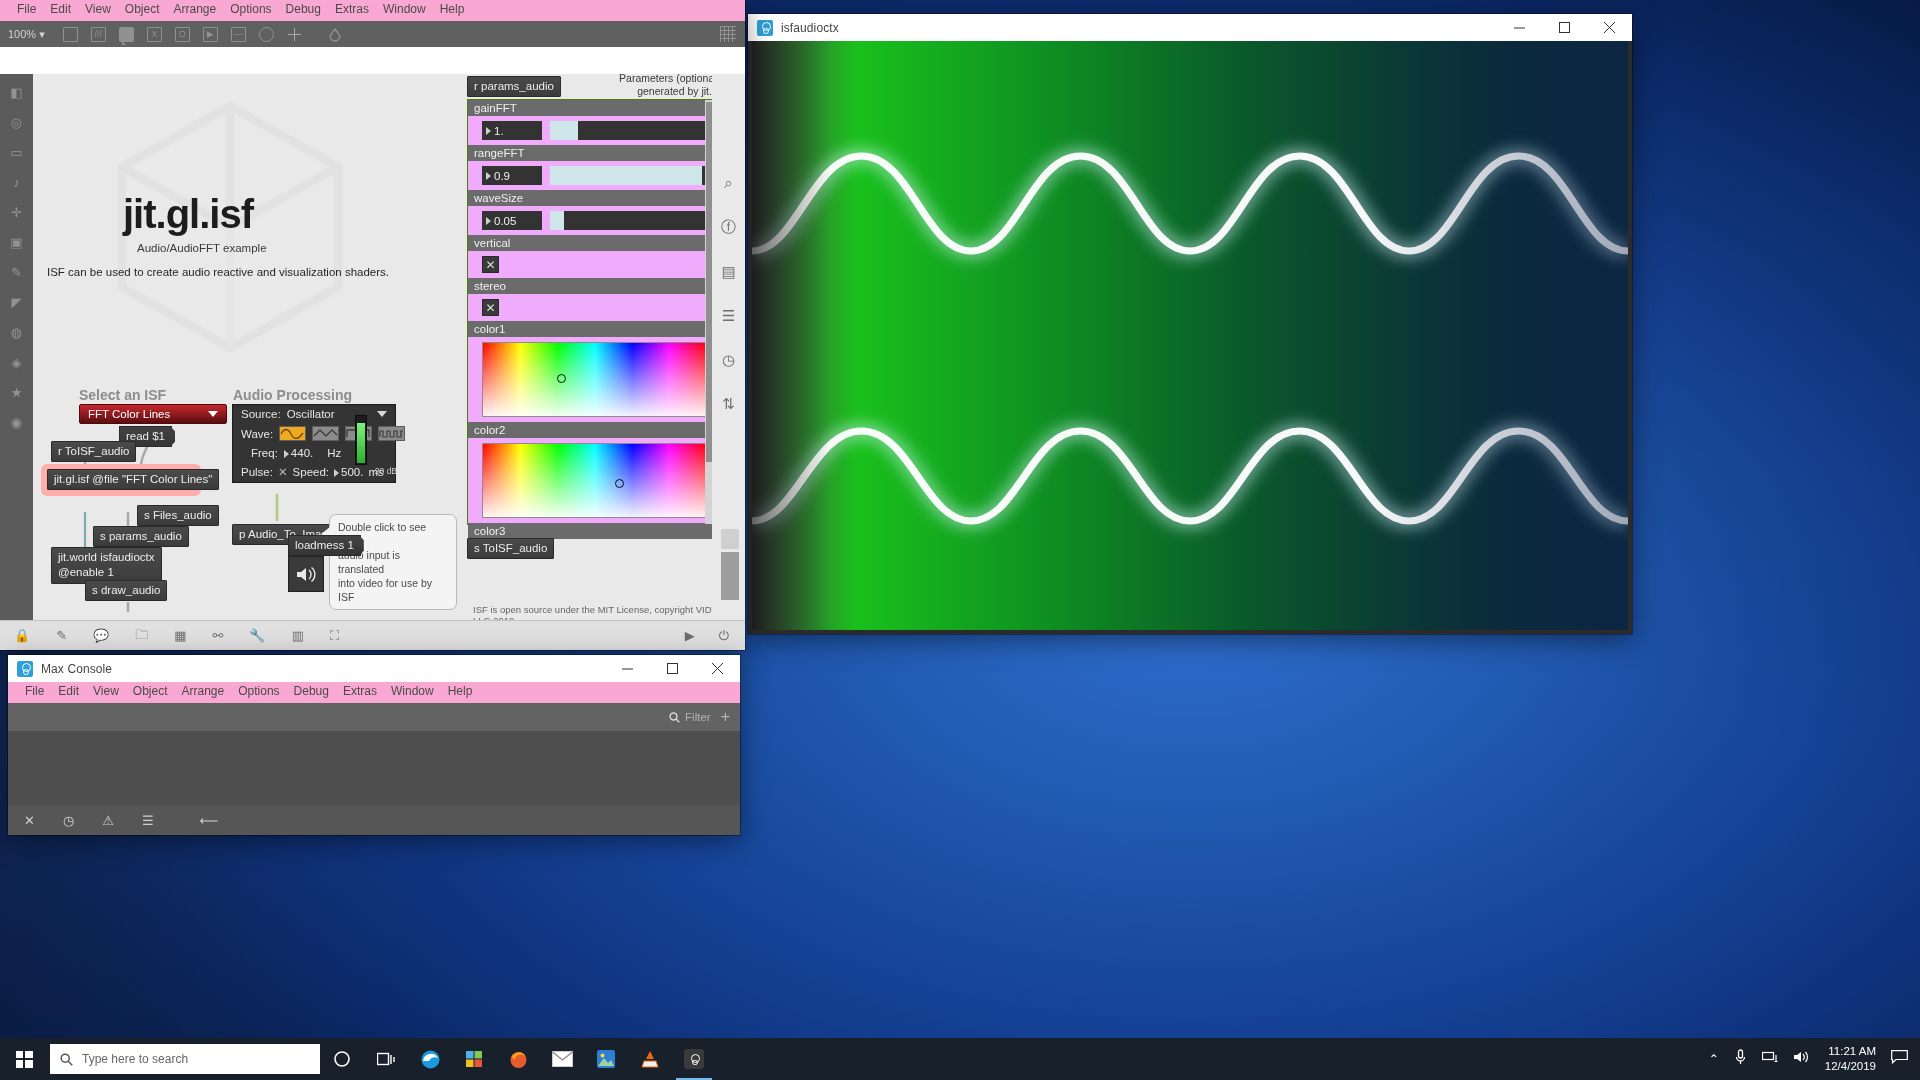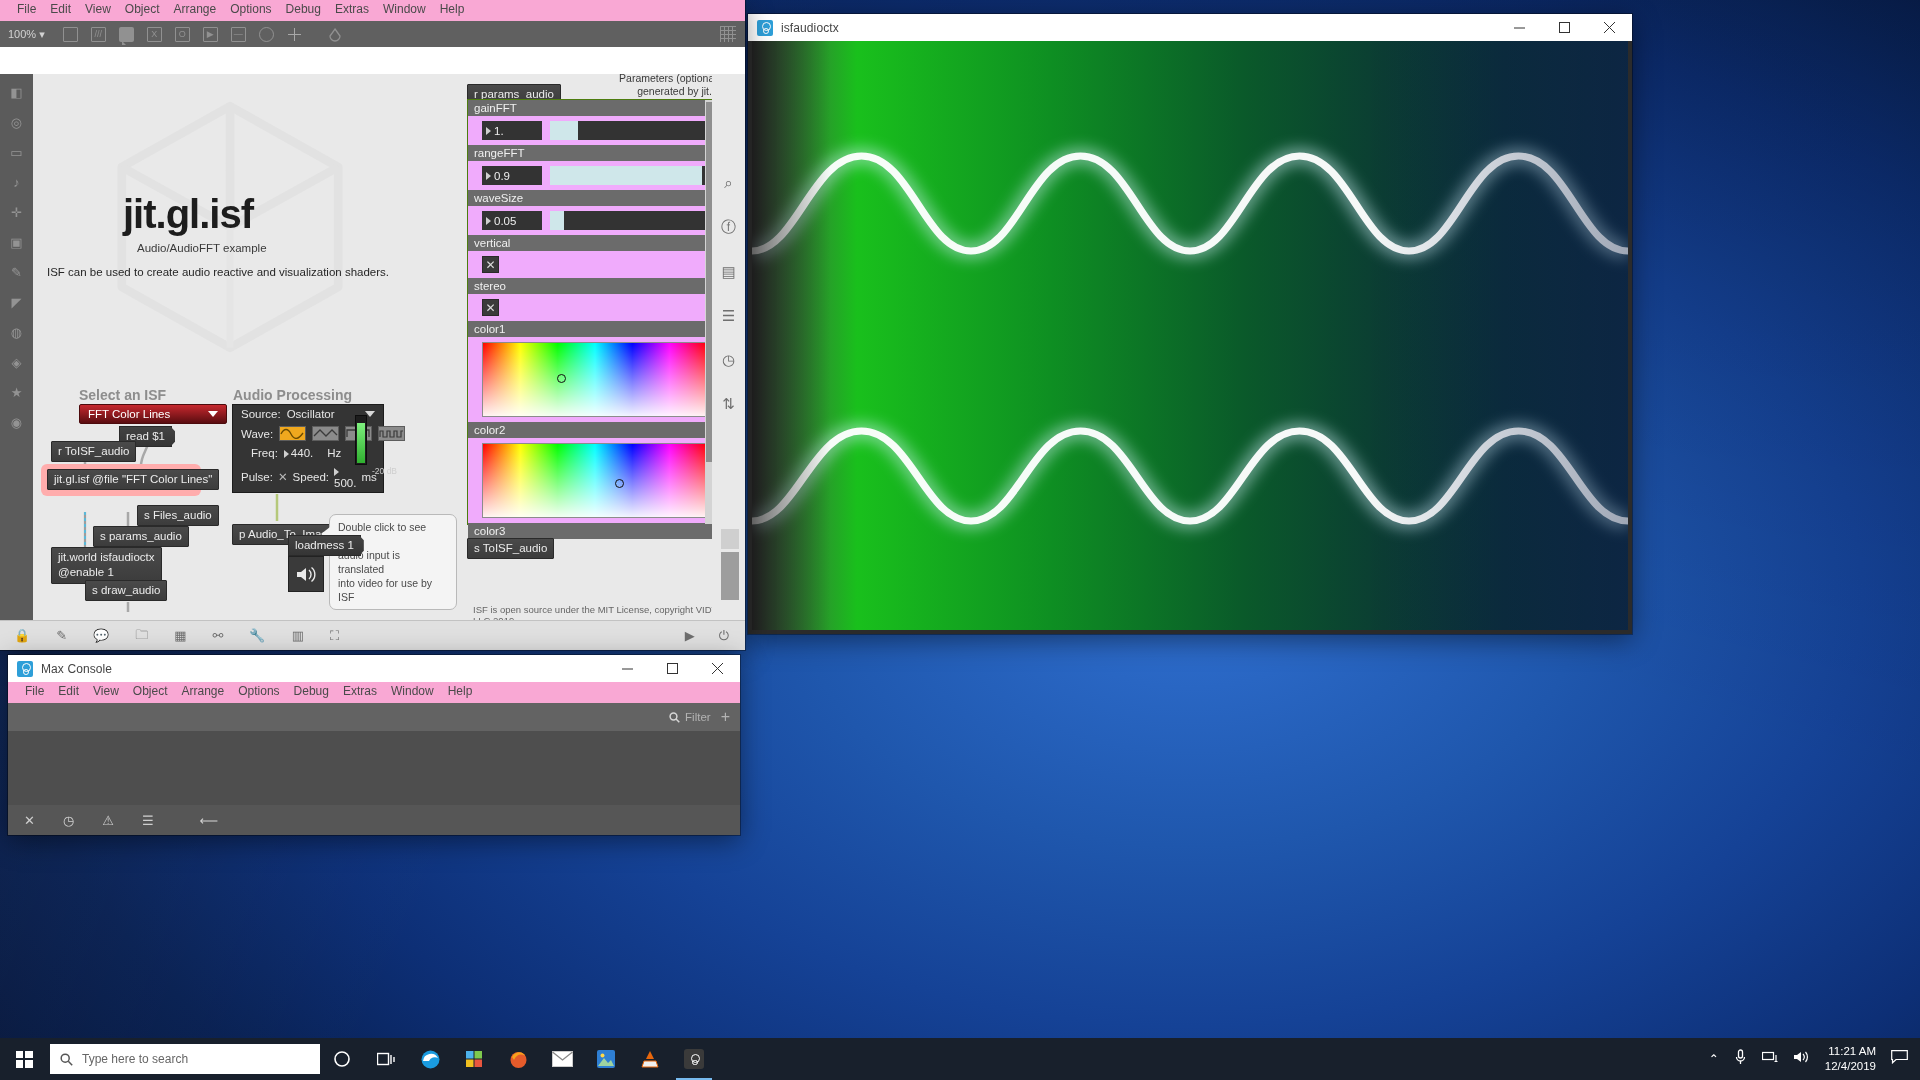--- a/index.html
+++ b/index.html
@@ -321,21 +321,21 @@
 
       <div class="mobj" style="left:104px; top:431px">s Files_audio</div>
       <div class="mobj" style="left:60px; top:452px">s params_audio</div>
 
       <div class="mobj" style="left:18px; top:473px; line-height:15px">
         <div>jit.world isfaudioctx</div>
         <div>@enable 1</div>
       </div>
       <div class="mobj" style="left:52px; top:506px">s draw_audio</div>
 
-      <div class="audio-panel" style="left:199px; top:330px; width:152px">
+      <div class="audio-panel" style="left:199px; top:330px; width:164px">
         <div class="ap-row">
           <span>Source:</span>
           <span>Oscillator</span>
           <span class="ap-caret"></span>
         </div>
         <div class="ap-row">
           <span>Wave:</span>
           <span class="wavebtn sel">
             <svg width="25" height="11" viewBox="0 0 25 11">
                 <path d="M1 6 C4 0 8 0 11 6 C14 12 18 12 23 5" fill="none" stroke="#6a4a00" stroke-width="1.3"></path>
@@ -386,21 +386,21 @@
       <div class="mobj msg" style="left:255px; top:461px">loadmess 1</div>
       <div style="position:absolute; left:255px; top:482px; width:36px; height:36px; background:#3a3a3a; border:1px solid #222; display:flex; align-items:center; justify-content:center">
         <svg width="22" height="19" viewBox="0 0 22 19">
           <path d="M2 7 L6 7 L11 3 L11 16 L6 12 L2 12 Z" fill="#e9e9e9"></path>
           <path d="M14 5 A6 6 0 0 1 14 14" stroke="#e9e9e9" stroke-width="1.4" fill="none"></path>
           <path d="M16.5 2.5 A9 9 0 0 1 16.5 16.5" stroke="#e9e9e9" stroke-width="1.4" fill="none"></path>
         </svg>
       </div>
 
       <div style="position:absolute; left:434px; top:-2px; right:0; bottom:0">
-        <div class="mobj" style="left:0px; top:12px; position:absolute">r params_audio</div>
+        <div class="mobj" style="left:0px; top:4px; position:absolute">r params_audio</div>
         <div style="position:absolute; right:8px; top:0px; font-size:10.5px; color:#3a3a3a; text-align:right; line-height:13px">
           <div>Parameters (optional, not</div>
           <div>generated by jit.gl.isf)</div>
         </div>
 
         <div class="params" style="left:0; top:27px; width:248px; height:426px">
           <div class="prow-h">gainFFT</div>
           <div class="prow-b">
             <div class="pnum">
                 <span class="tri" style="display:inline-block;width:0;height:0;border-top:4px solid transparent;border-bottom:4px solid transparent;border-left:5px solid #cfcfcf;margin-right:3px"></span>

